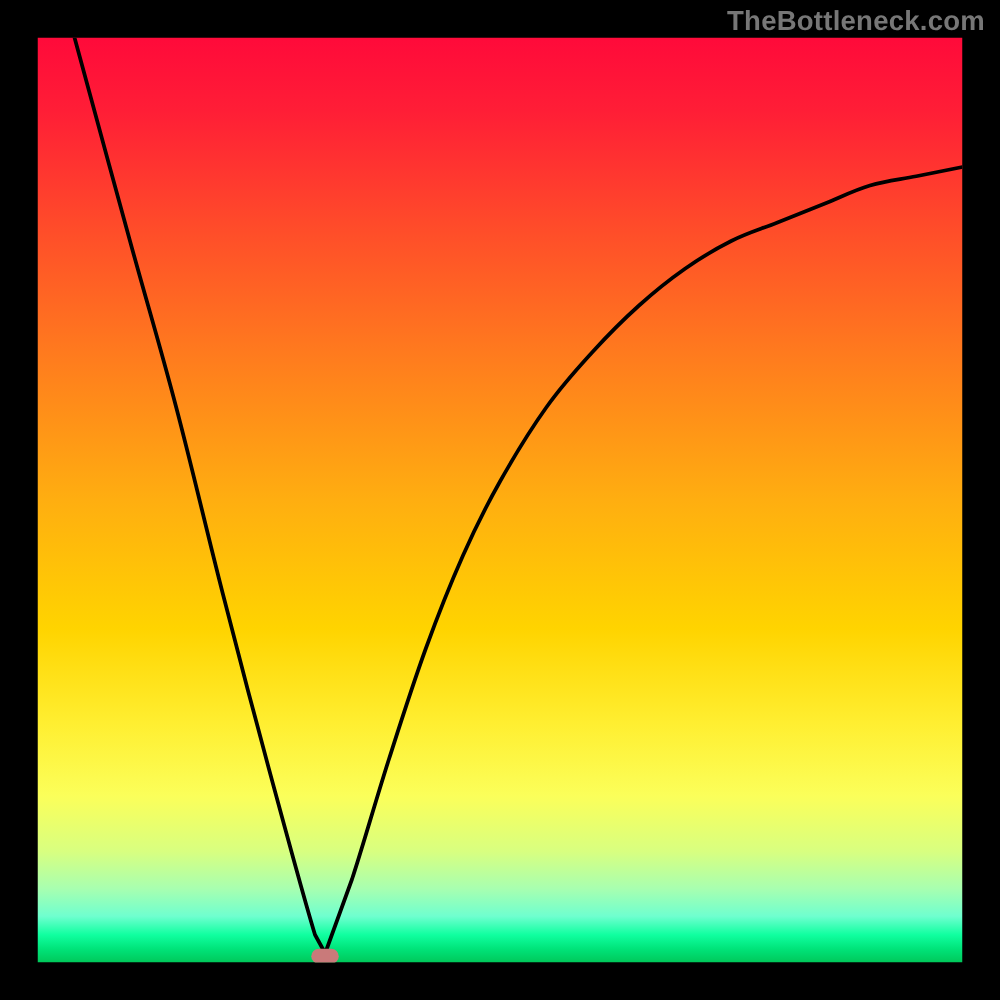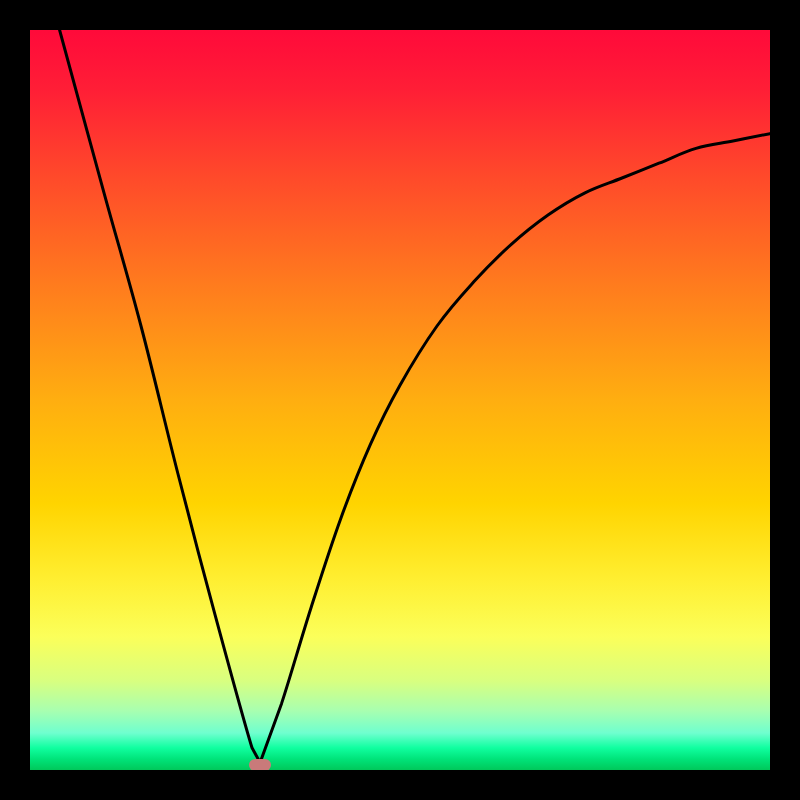--- a/index.html
+++ b/index.html
@@ -68,20 +68,21 @@
     height: 12px;
     border-radius: 6px;
     background: #c97a7a;
     transform: translate(-50%, -50%);
   }
 </style>
 </head>
 <body>
 
 <div class="frame">
+  <div class="watermark">TheBottleneck.com</div>
 
   <div class="plot">
     <div class="gradient"></div>
 
     <svg class="curve" viewBox="0 0 740 740" preserveAspectRatio="none">
       <path d="M 29.60 0.00 C 37.59 29.30, 59.35 109.52, 74.00 162.80 C 88.65 216.08, 97.68 245.38, 111.00 296.00 C 124.32 346.62, 134.68 392.05, 148.00 444.00 C 161.32 495.95, 171.68 535.32, 185.00 584.60 C 198.32 633.88, 213.87 691.16, 222.00 717.80 L 230.14 732.60 L 251.60 673.40 C 260.79 645.43, 270.54 610.50, 281.20 577.20 C 291.86 543.90, 300.14 517.70, 310.80 488.40 C 321.46 459.10, 329.74 438.38, 340.40 414.40 C 351.06 390.42, 358.01 376.51, 370.00 355.20 C 381.99 333.89, 393.68 314.65, 407.00 296.00 C 420.32 277.35, 430.68 266.25, 444.00 251.60 C 457.32 236.95, 467.68 226.59, 481.00 214.60 C 494.32 202.61, 504.68 194.32, 518.00 185.00 C 531.32 175.68, 541.68 169.46, 555.00 162.80 C 568.32 156.14, 578.68 153.33, 592.00 148.00 C 605.32 142.67, 615.68 138.53, 629.00 133.20 C 642.32 127.87, 652.68 122.40, 666.00 118.40 C 679.32 114.40, 689.68 113.66, 703.00 111.00 C 716.32 108.34, 733.34 104.93, 740.00 103.60" fill="none" stroke="#000" stroke-width="3" stroke-linecap="round" stroke-linejoin="round"></path>
     </svg>
 
     <div class="marker" style="left: 230.14px; top: 734.82px; background: rgb(201, 122, 122);"></div>
   </div>

